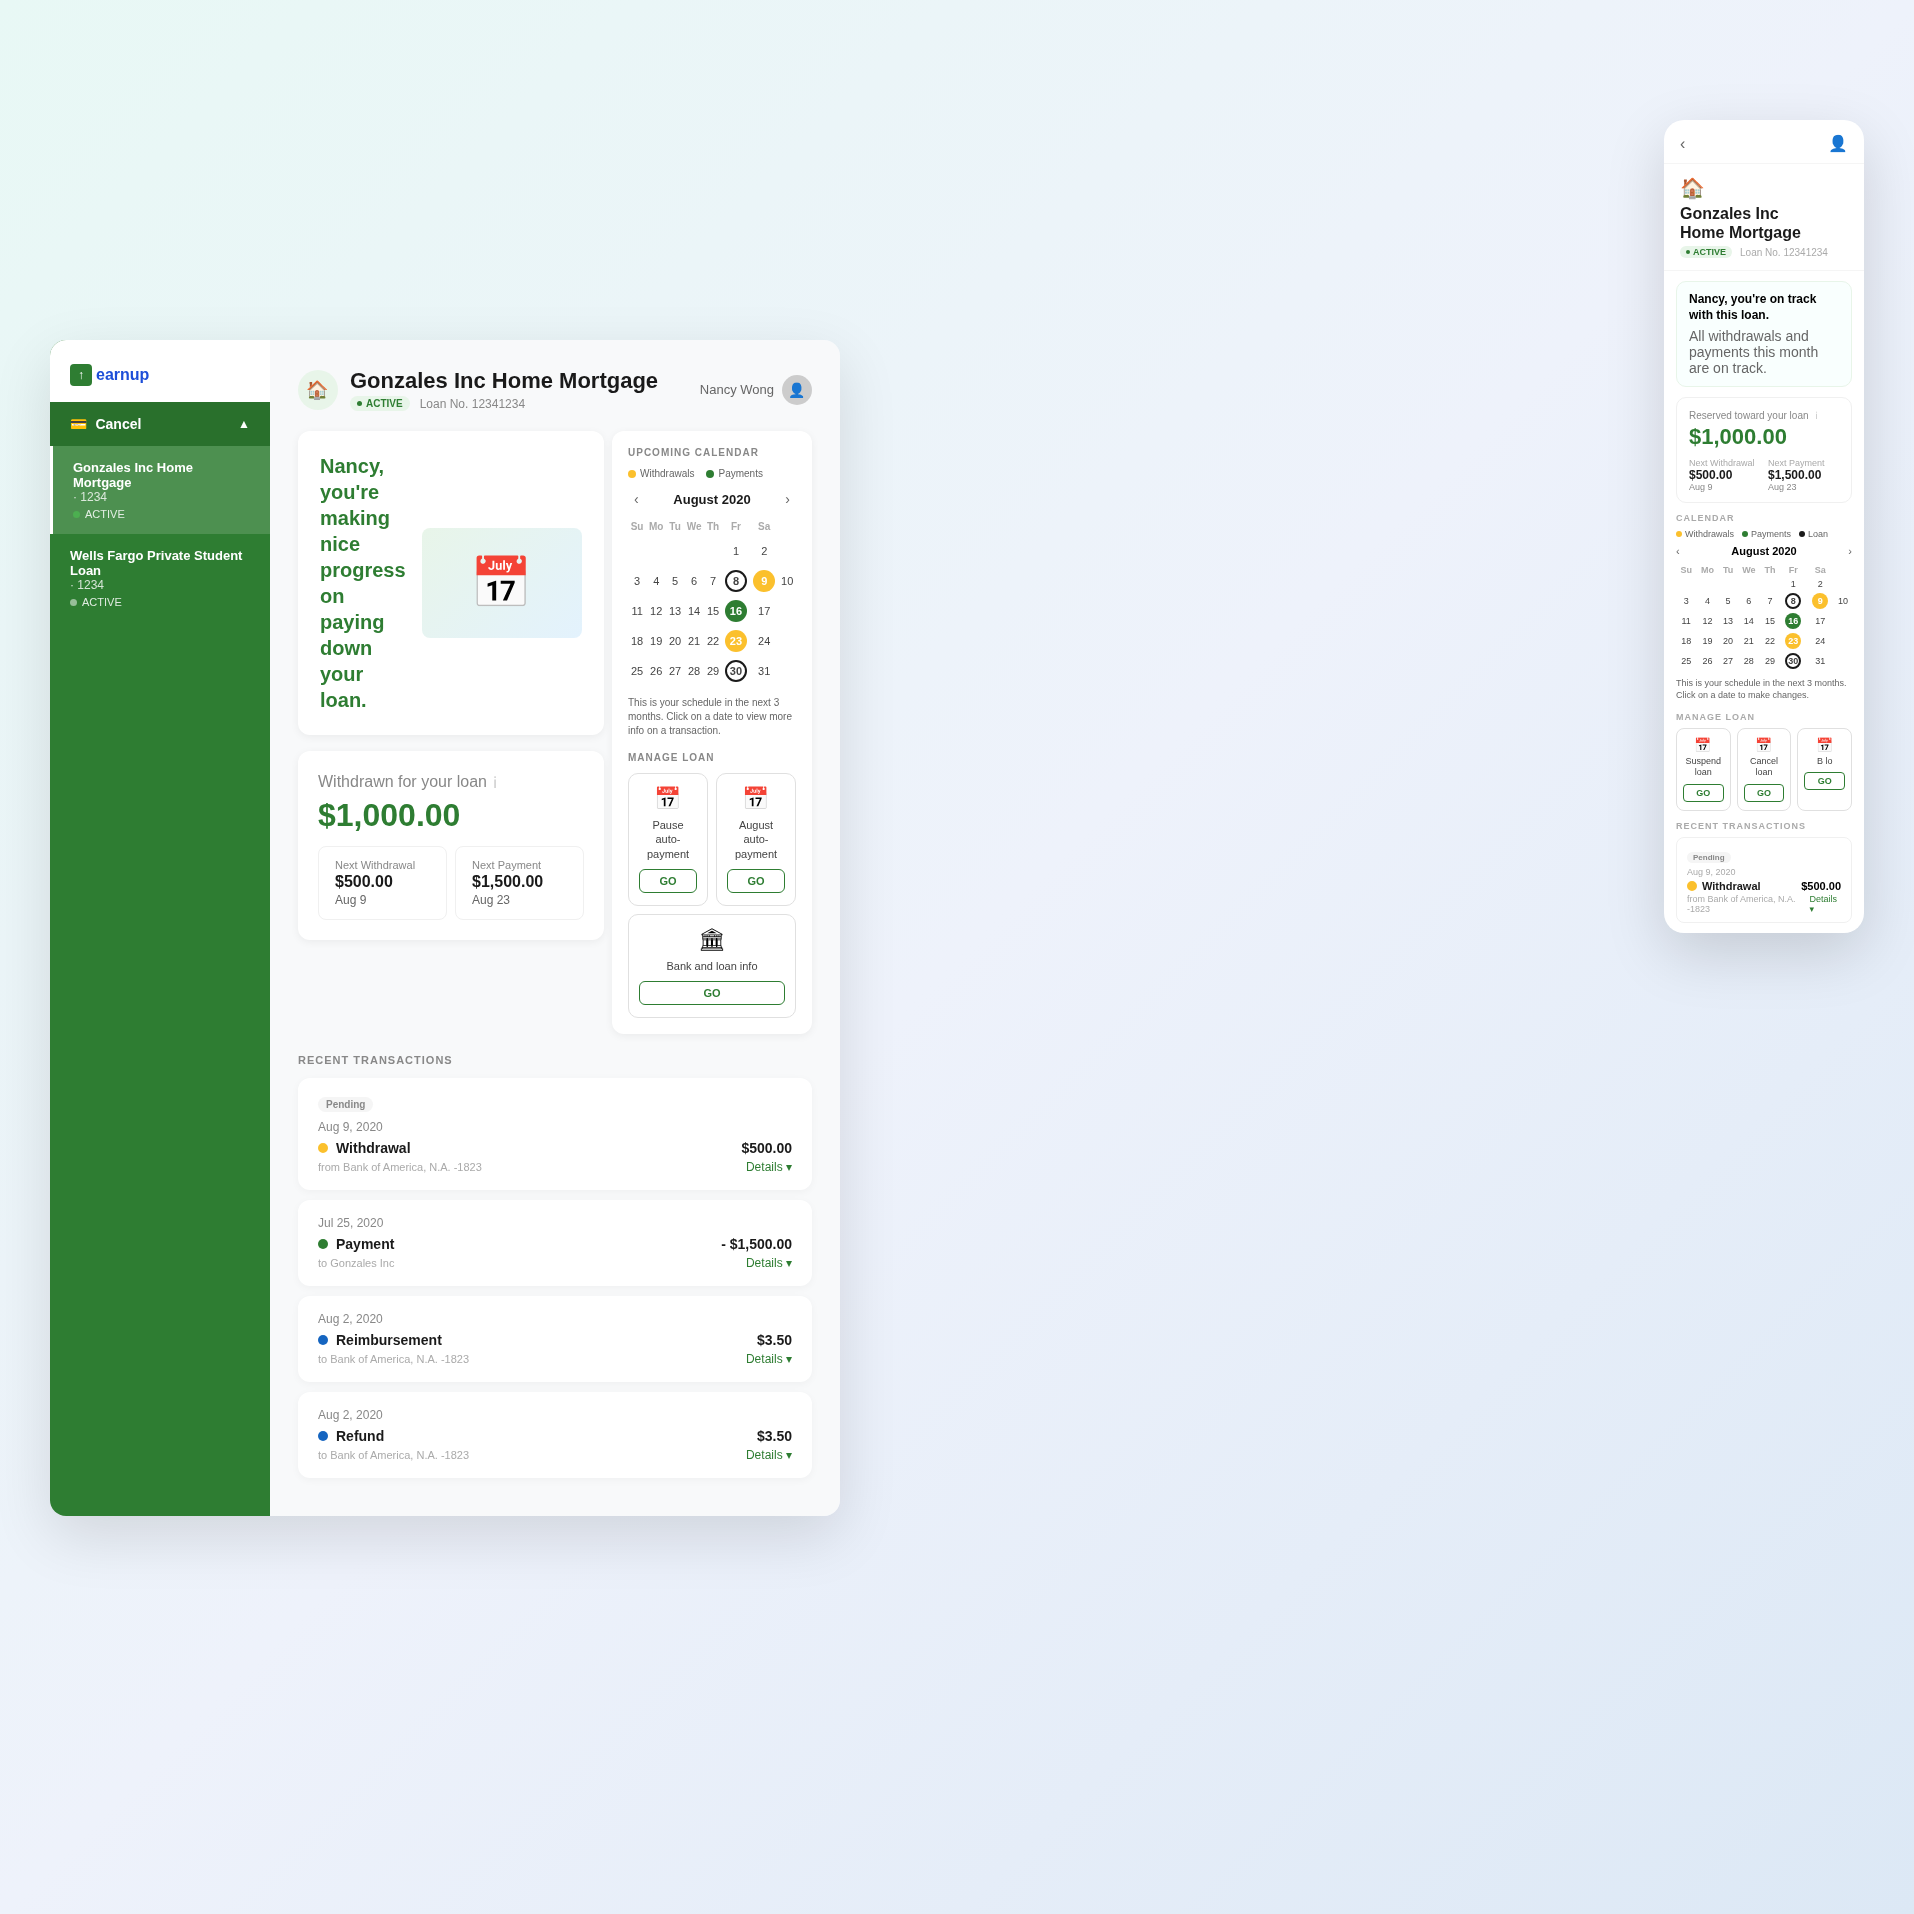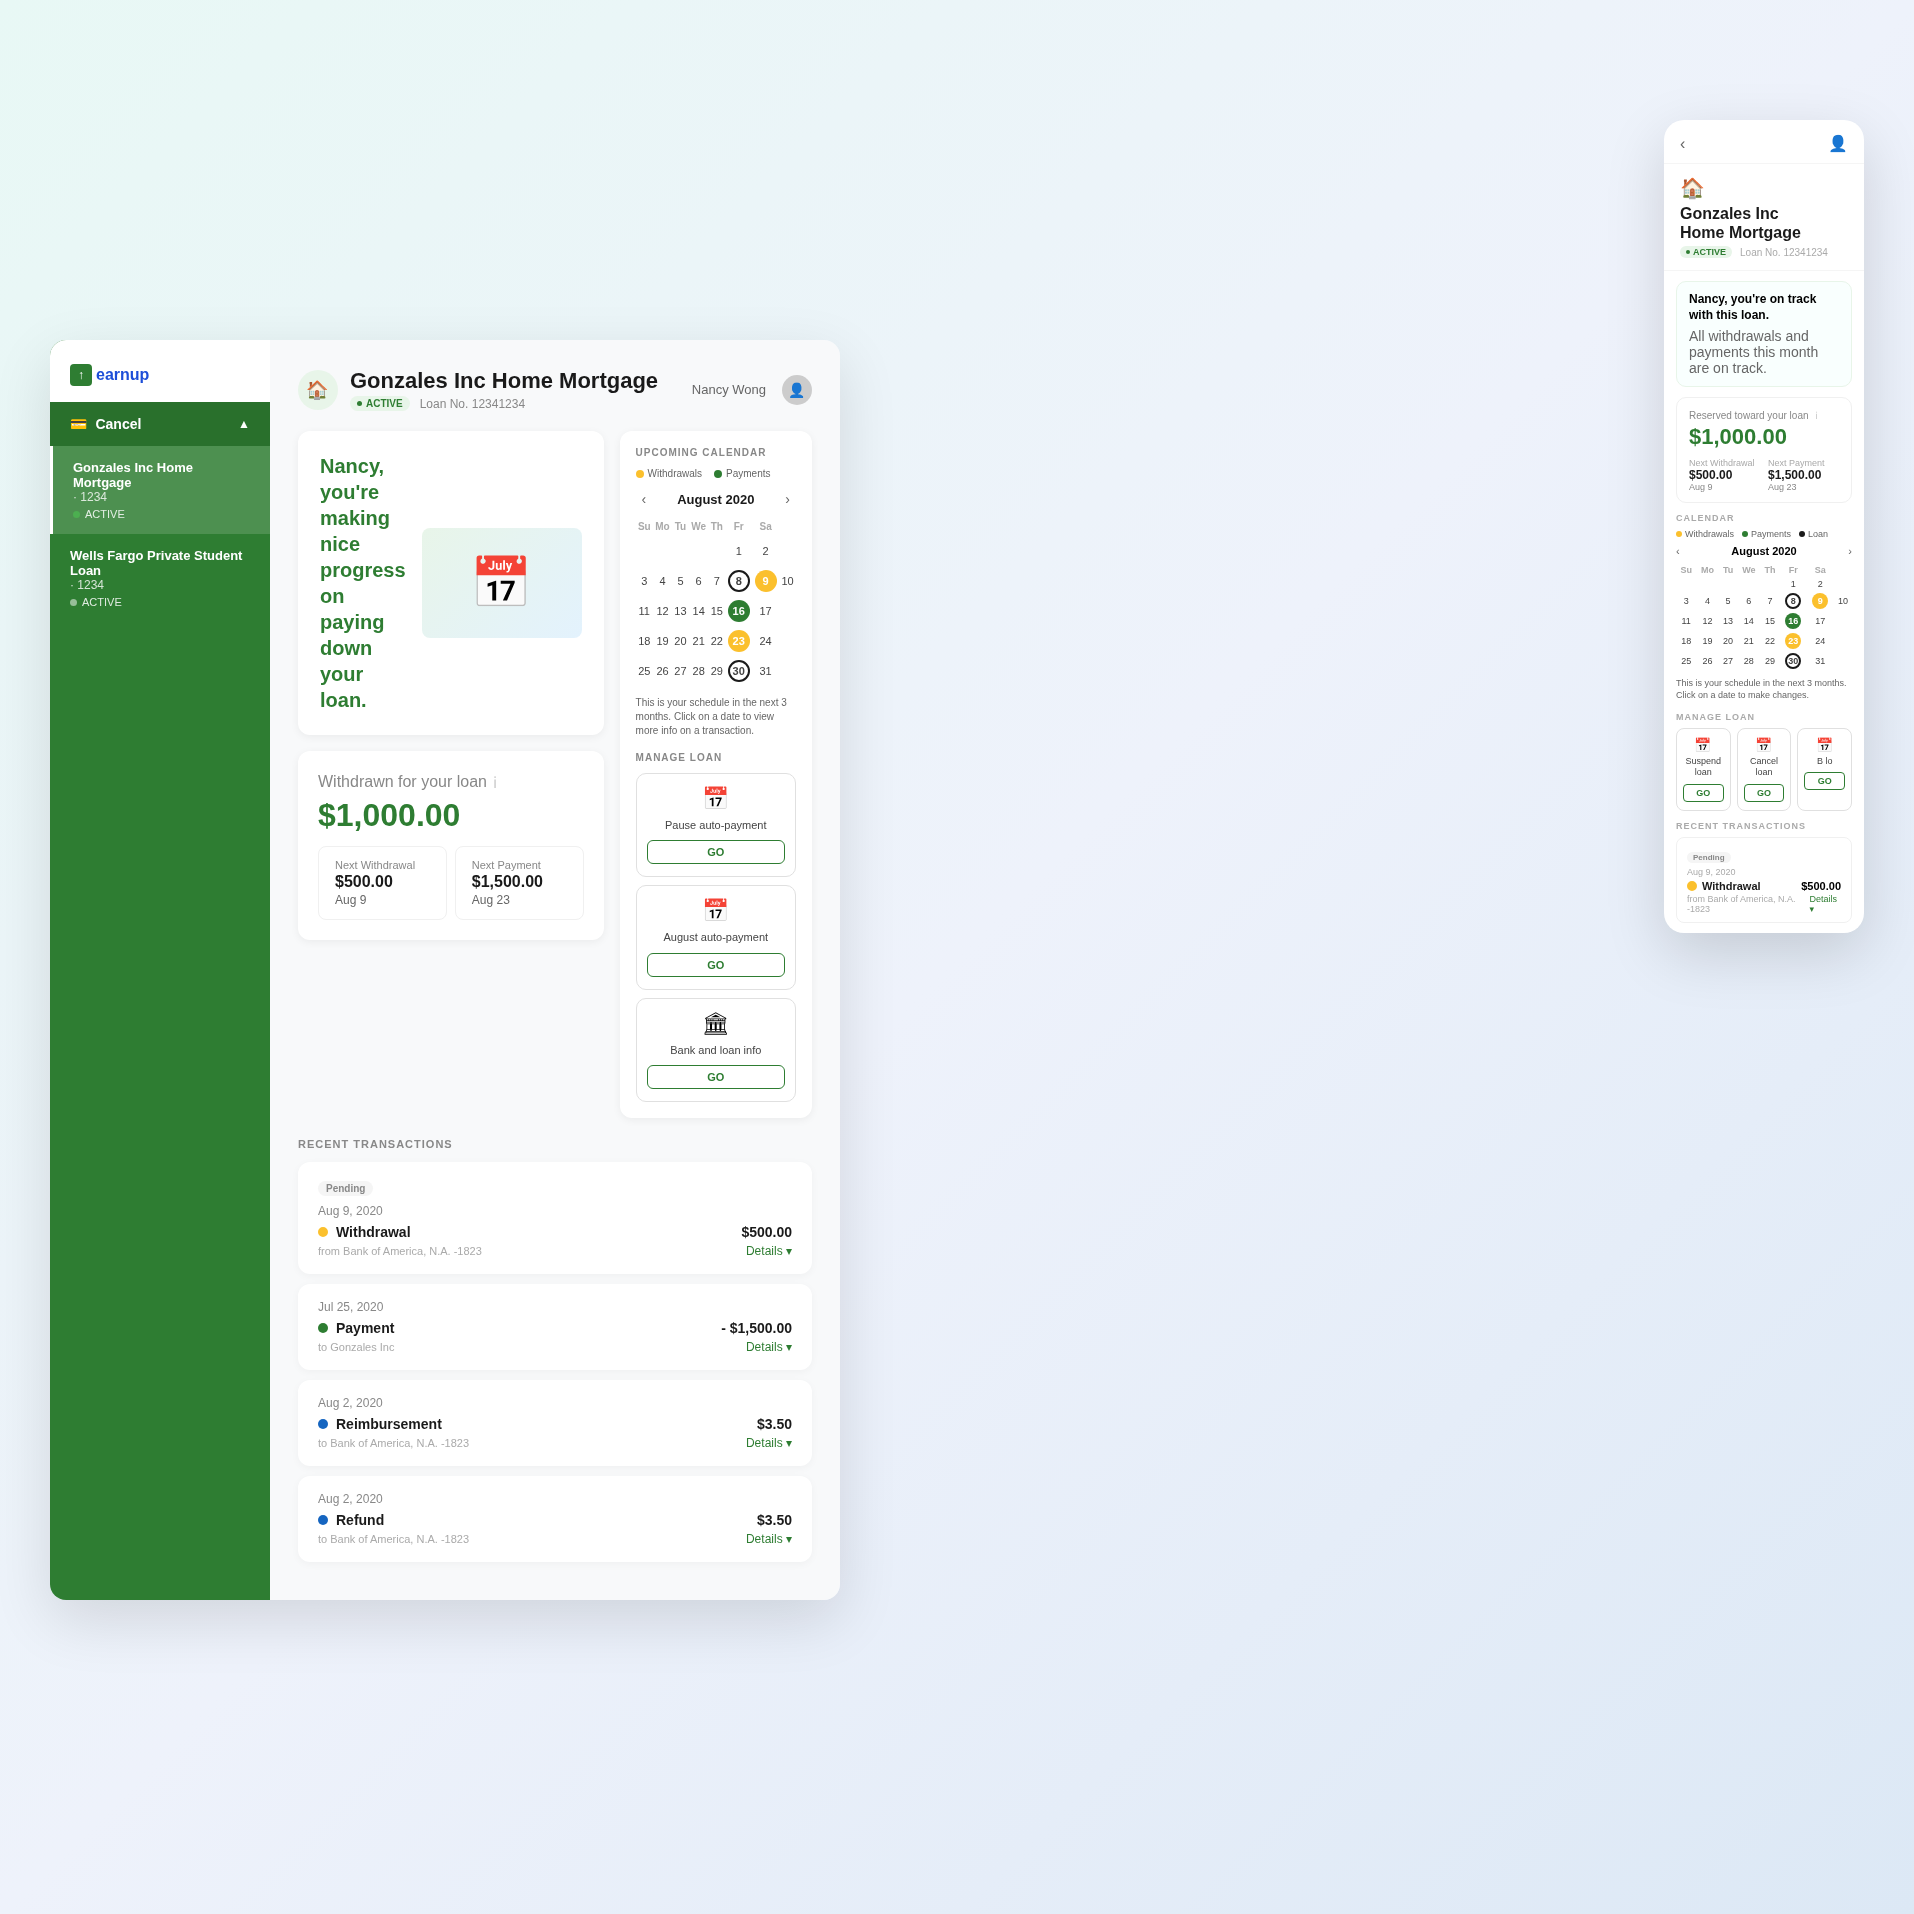--- a/index.html
+++ b/index.html
@@ -155,21 +155,21 @@
       border-radius: 50%;
       background: #2e7d32;
     }
     .loan-number {
       color: #888;
       font-size: 12px;
     }
     .user-section {
       display: flex;
       align-items: center;
-      gap: 16px;
+      gap: 8px;
       color: #666;
       font-size: 13px;
     }
     .user-avatar {
       width: 30px;
       height: 30px;
       background: #ccc;
       border-radius: 50%;
       display: flex;
       align-items: center;
@@ -824,21 +824,21 @@
         </div>
       </div>
       <div class="user-section">
         <span>Nancy Wong</span>
         <div class="user-avatar">
           <span>👤</span>
         </div>
       </div>
     </div>
 
-    <div style="display:flex;gap:16px;margin-bottom:16px;">
+    <div style="display:flex;gap:8px;margin-bottom:16px;">
 
       <div style="flex:1;">
         <div class="hero-card">
           <div class="hero-text">
             <h2>Nancy, you're making nice progress on paying down your loan.</h2>
           </div>
           <div class="hero-image">
             <span>📅</span>
           </div>
         </div>

